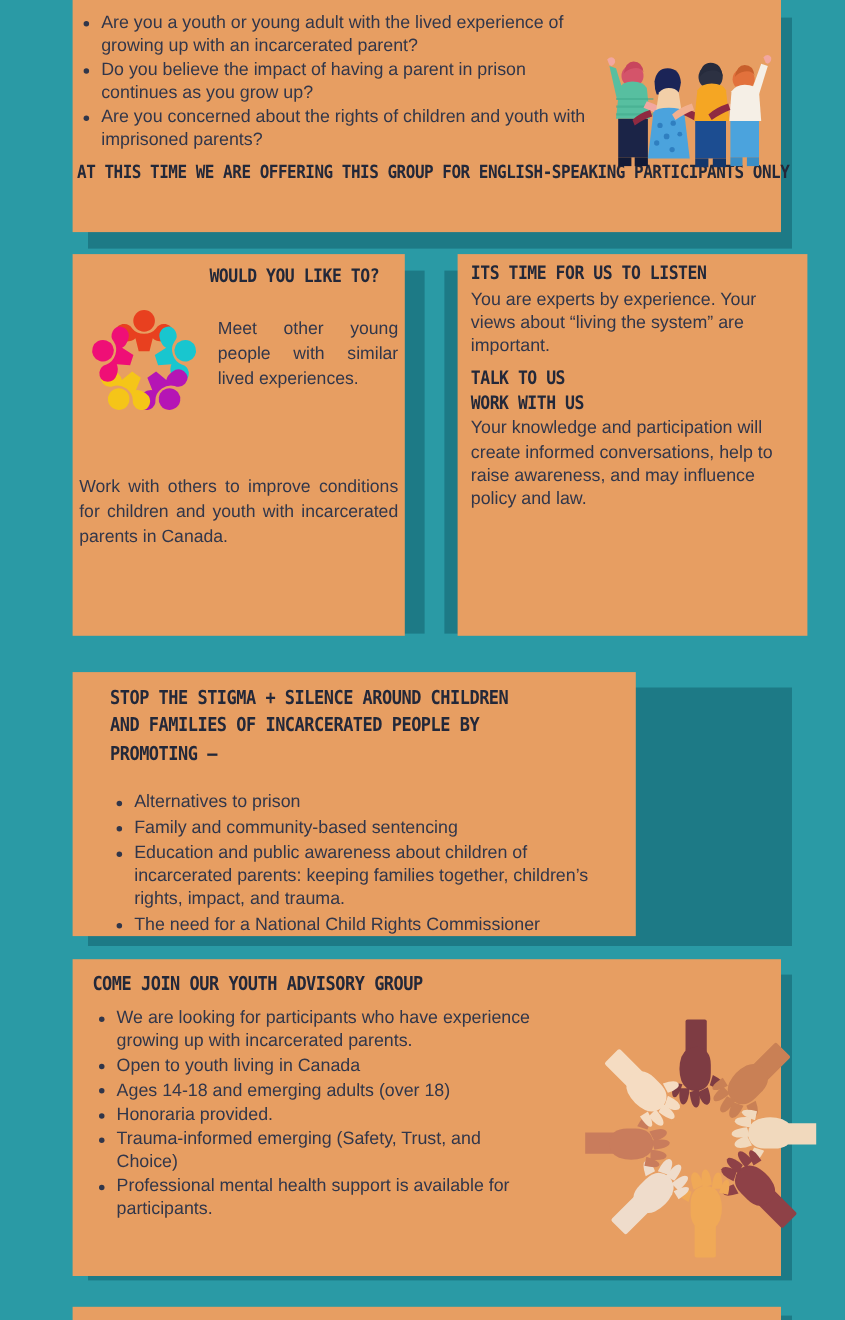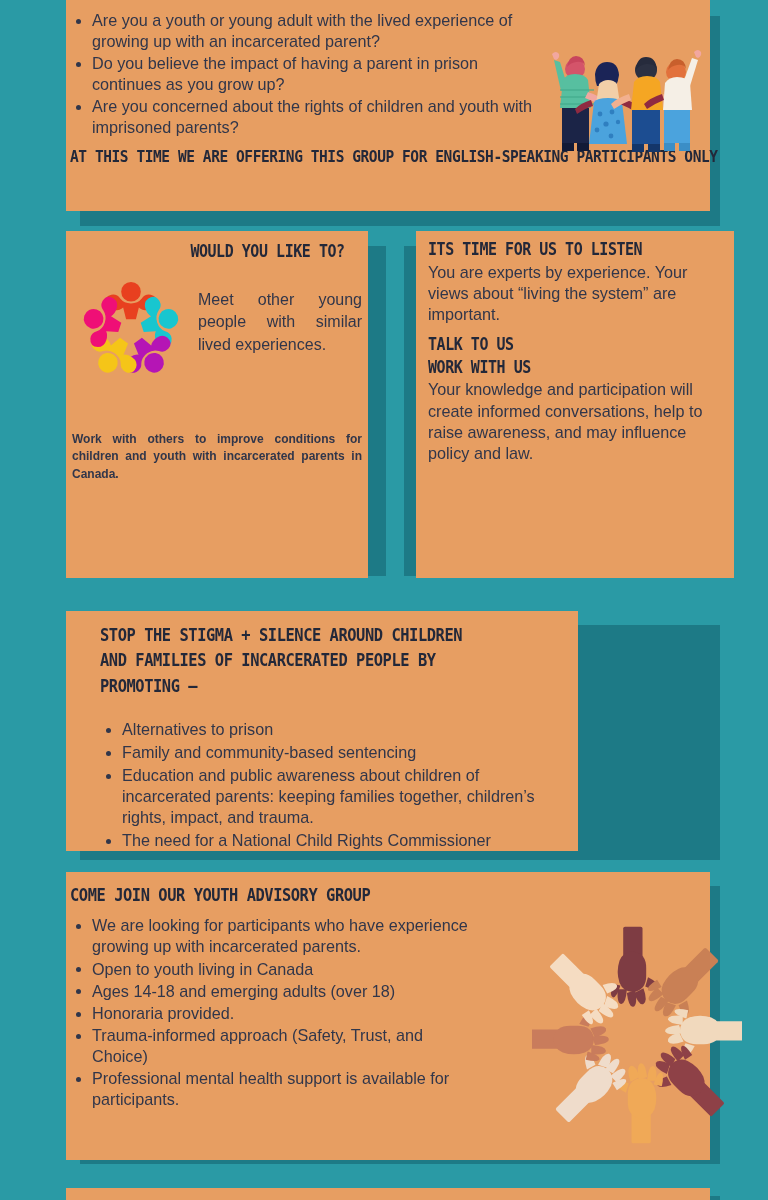--- a/index.html
+++ b/index.html
@@ -91,38 +91,38 @@
     z-index: 3;
   }
 
   
   #panel2-shadow { left: 80px; top: 246px; width: 306px; height: 330px; }
   #panel2 { left: 66px; top: 231px; width: 302px; height: 347px; padding: 10px 6px; }
   #panel2 .head { font-size: 17px; text-align: right; margin-bottom: 10px; }
   #panel2 .row { display: flex; align-items: flex-start; gap: 8px; }
   #panel2 .circle-logo { flex: 0 0 118px; height: 112px; margin-top: 2px;}
   #panel2 .meet { font-size: 16px; text-align: justify; padding-top: 16px; line-height:1.42;}
-  #panel2 .work { font-size: 12px; text-align: justify; margin-top: 44px; line-height:1.45;font-weight:bold;}
+  #panel2 .work { font-size: 16px; text-align: justify; margin-top: 44px; line-height:1.45;}
 
   
   #panel3-shadow { left: 404px; top: 246px; width: 316px; height: 330px; }
   #panel3 { left: 416px; top: 231px; width: 318px; height: 347px; padding: 8px 12px; }
   #panel3 h3.display { font-size: 17px; margin-bottom: 1px; }
   #panel3 p { font-size: 16.2px; margin-bottom: 9px; line-height: 1.30; }
 
   
   #panel4-shadow { left: 80px; top: 625px; width: 640px; height: 235px; }
   #panel4 { left: 66px; top: 611px; width: 512px; height: 240px; padding: 12px 34px; }
   #panel4 .head { font-size: 17.5px; line-height: 1.45; margin-bottom: 20px; white-space: normal; }
   #panel4 ul.bullets { font-size: 16.2px; }
   #panel4 ul.bullets > li { margin-bottom: 2px; }
 
   
   #panel5-shadow { left: 80px; top: 886px; width: 640px; height: 278px; }
-  #panel5 { left: 66px; top: 872px; width: 644px; height: 288px; padding: 12px 4px; }
+  #panel5 { left: 66px; top: 872px; width: 644px; height: 288px; padding: 12px 18px; }
   #panel5 .head { font-size: 17.5px; margin-bottom: 9px; }
   #panel5 ul.bullets { font-size: 16.2px; width: 400px; }
   #panel5 ul.bullets > li { margin-bottom: 1px; }
 
   #hands-illustration {
     position: absolute;
     left: 466px;
     top: 52px;
     width: 210px;
     height: 222px;
@@ -264,21 +264,21 @@
 
   <div id="panel5-shadow" class="panel-shadow"></div>
   <div id="panel5" class="panel">
     <div class="panel-body">
       <div class="display head">Come join our youth advisory group</div>
       <ul class="bullets body-text">
         <li>We are looking for participants who have experience growing up with incarcerated parents.</li>
         <li>Open to youth living in Canada</li>
         <li>Ages 14-18 and emerging adults (over 18)</li>
         <li>Honoraria provided.</li>
-        <li>Trauma-informed approach (Safety, Trust, and Choice)</li>
+        <li>Trauma-informed emerging (Safety, Trust, and Choice)</li>
         <li>Professional mental health support is available for participants.</li>
       </ul>
     </div>
 
     <svg id="hands-illustration" viewBox="0 0 210 222">
       <defs>
         <g id="hand-shape">
 
           <rect x="-9" y="-6" width="58" height="21" rx="2"></rect>
 

